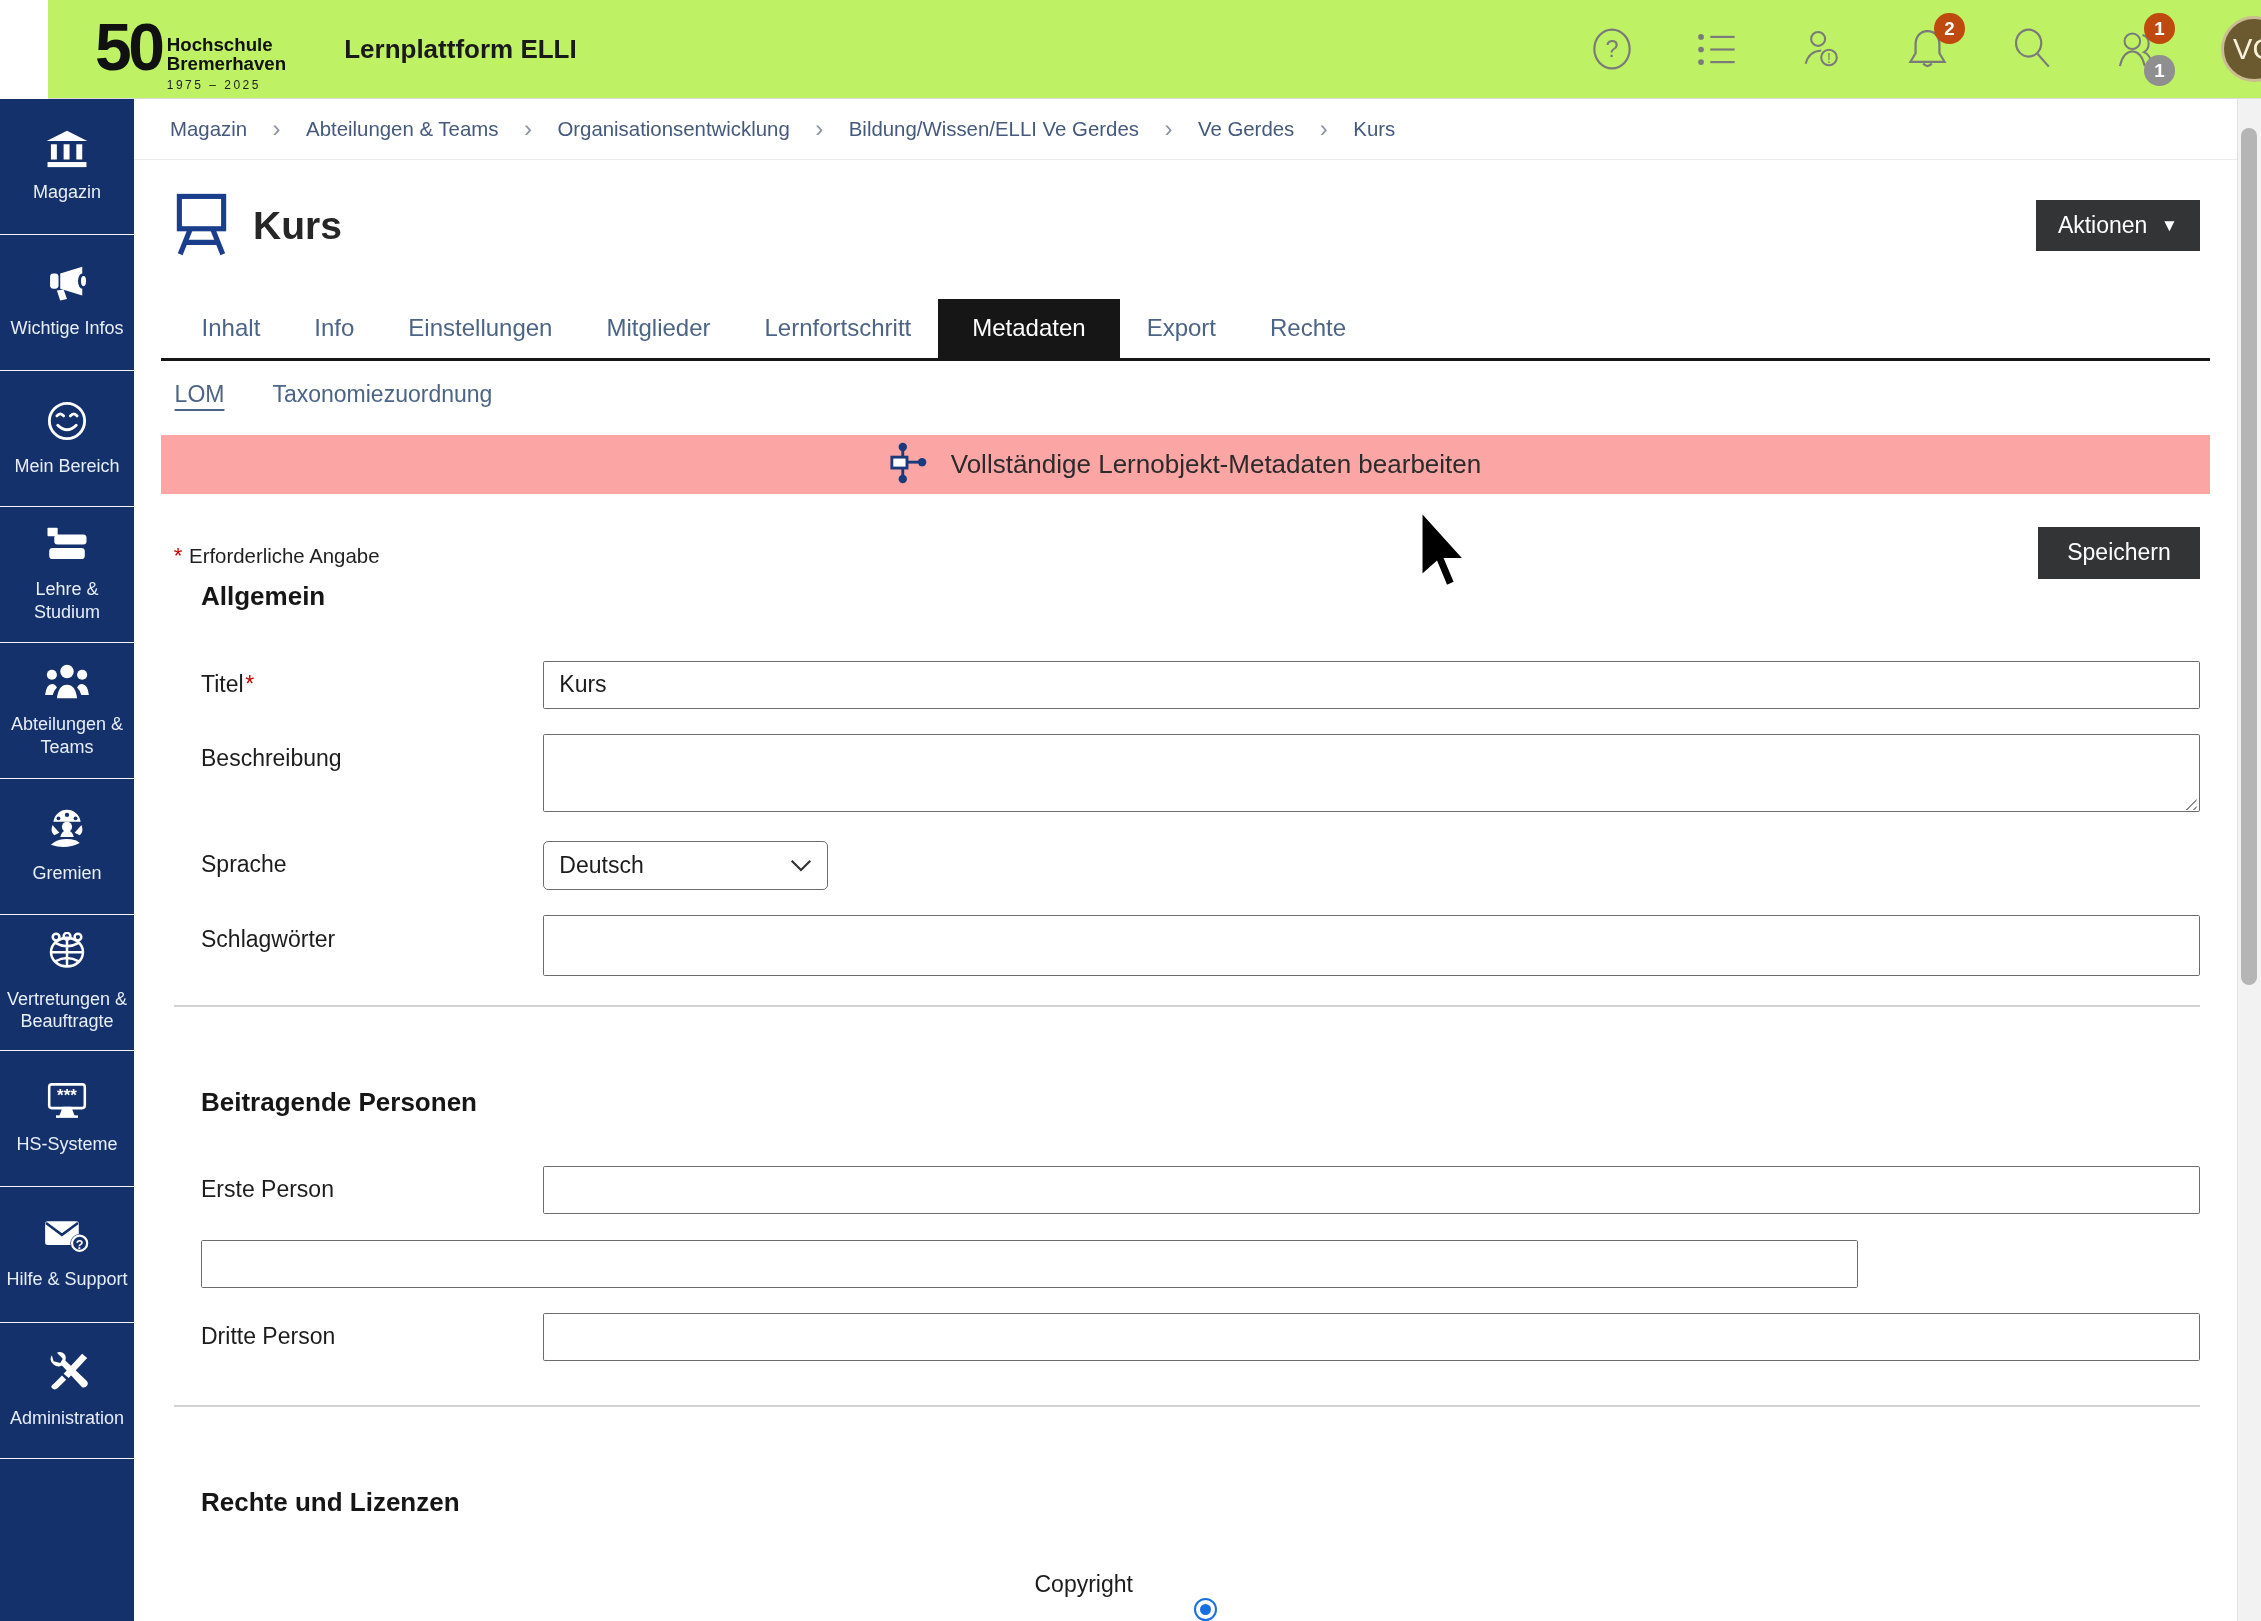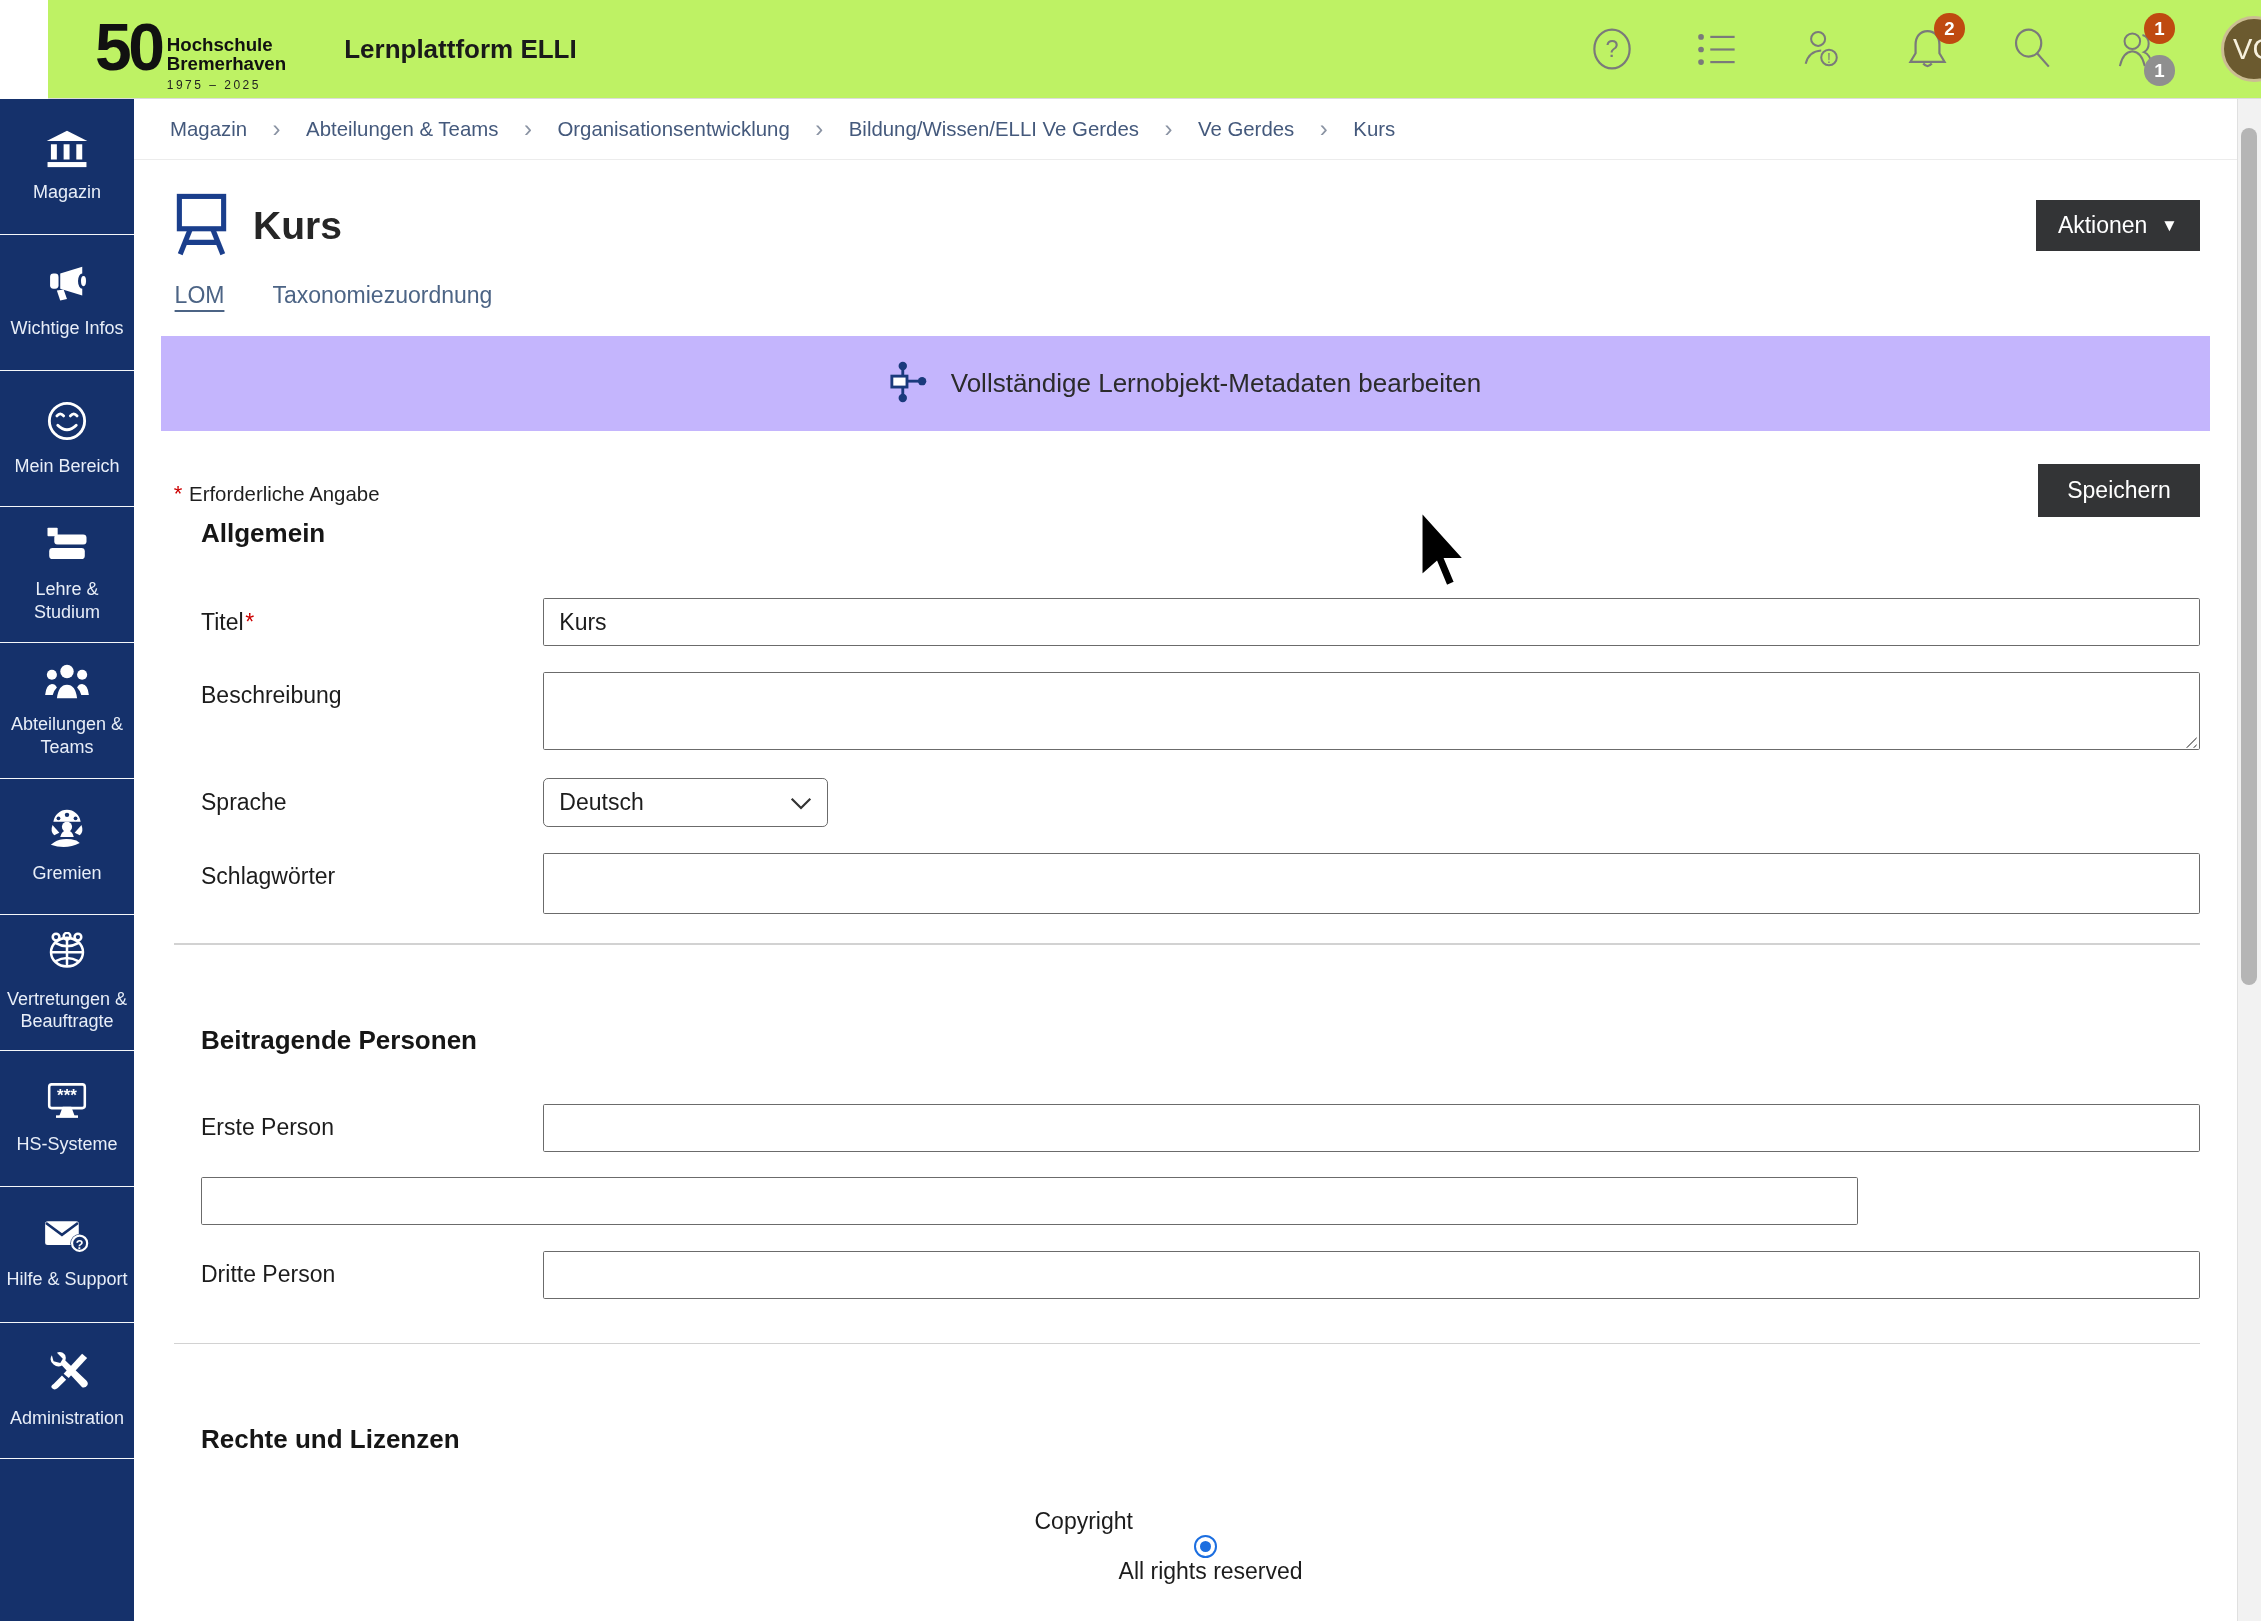--- a/index.html
+++ b/index.html
@@ -54,21 +54,21 @@
   .caret-down { font-size:17px; }
 
   .tabs { display:flex; align-items:flex-end; margin-top:37px; border-bottom:3.4px solid #161616; padding-left:13.6px; }
   .tab { font-size:24px; color:#4c6485; padding:15.3px 27px; cursor:pointer; }
   .tab.active { background:#161616; color:#fff; padding:15.3px 34px; }
 
   .subtabs { display:flex; gap:48px; margin-top:20.4px; padding-left:13.6px; }
   .subtab { font-size:23px; color:#4c6485; cursor:pointer; }
   .subtab.active { text-decoration:underline; text-underline-offset:6.8px; }
 
-  .banner { margin-top:27px; height:95px; background:#c4b5fd; display:flex; align-items:center; justify-content:center;
+  .banner { margin-top:27px; height:59px; background:#fca5a5; display:flex; align-items:center; justify-content:center;
             gap:22px; cursor:pointer; }
   .banner-label { font-size:26px; color:#2b2b2b; }
 
   .form-head { display:flex; align-items:center; margin-top:31px; height:56px; padding-left:12.7px; }
   .required-note { font-size:20.4px; color:#1f1f1f; margin-top:6.8px; }
   .req-star { color:#cc0000; font-size:22px; margin-right:6.8px; }
   .save-btn { margin-left:auto; margin-right:10.2px; background:#333436; color:#fff; font-size:23px;
               border:none; padding:12.7px 29px; cursor:pointer; }
 
   .section-heading { font-size:26px; font-weight:700; color:#161616; margin-left:40px; }
@@ -306,20 +306,30 @@
               <line x1="12" y1="58" x2="50" y2="58"></line>
             </svg>
         </span>
         <h1 class="page-title">Kurs</h1>
         <button class="actions-btn">
           <span>Aktionen</span>
           <span class="caret-down">▼</span>
         </button>
       </div>
 
+      <div class="tabs">
+        <div class="tab">Inhalt</div>
+        <div class="tab">Info</div>
+        <div class="tab">Einstellungen</div>
+        <div class="tab">Mitglieder</div>
+        <div class="tab">Lernfortschritt</div>
+        <div class="tab active">Metadaten</div>
+        <div class="tab">Export</div>
+        <div class="tab">Rechte</div>
+      </div>
 
       <div class="subtabs">
         <div class="subtab active">LOM</div>
         <div class="subtab">Taxonomiezuordnung</div>
       </div>
 
       <div class="banner">
         <span>
           <svg width="39" height="42" viewBox="0 0 46 50">
               <rect x="2" y="18" width="18" height="13" fill="#fff" stroke="#1a3a7c" stroke-width="3.4"></rect>

